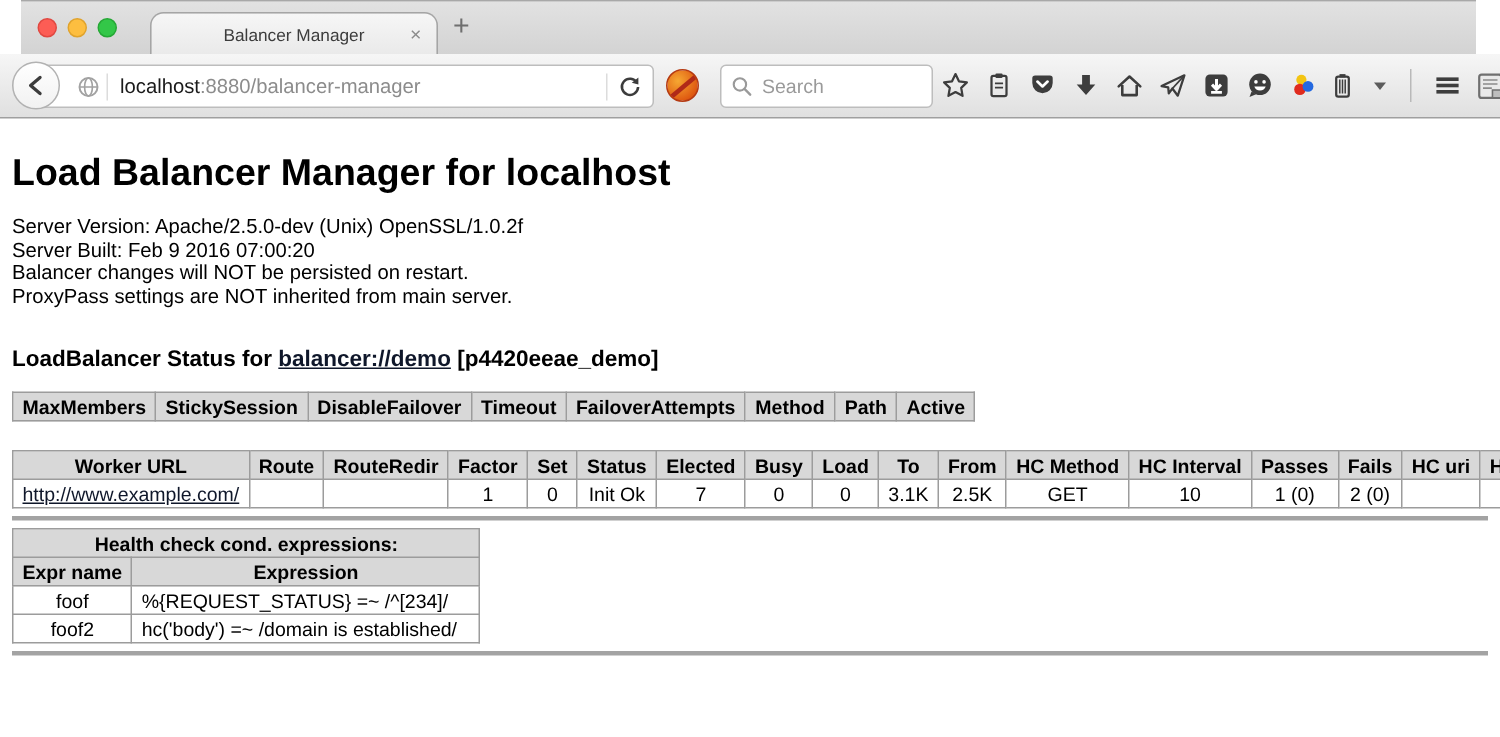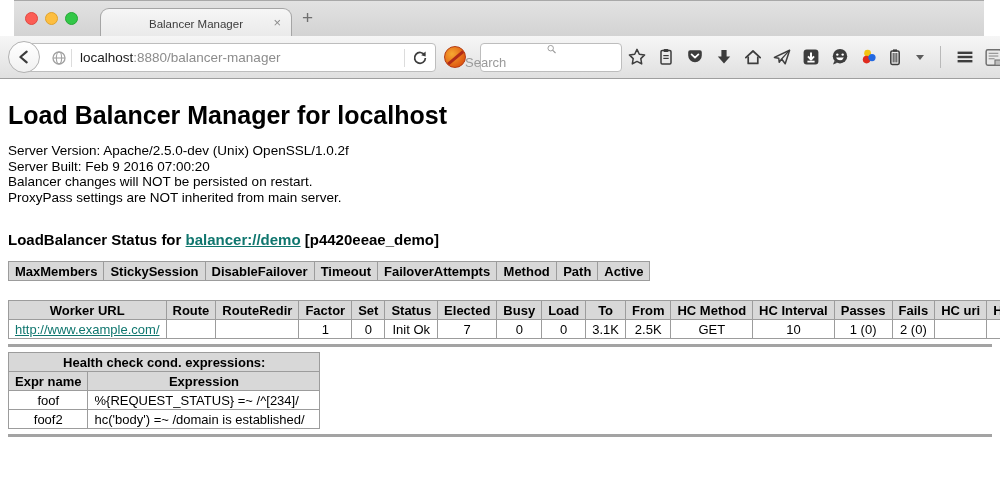--- a/index.html
+++ b/index.html
@@ -63,42 +63,42 @@
     background:radial-gradient(circle at 35% 35%, #f6a832, #e05c12 70%, #c43c16);
     border:1px solid #b53a12; overflow:hidden;
   }
   .noscript::after {
     content:""; position:absolute; left:-2px; top:9px; width:26px; height:3px;
     background:#b02a18; transform:rotate(-40deg);
   }
   .searchbar {
     position:absolute; left:480px; top:7px; width:142px; height:29px;
     background:#fff; border:1px solid #bdbdbd; border-radius:4px;
-    display:flex; align-items:center; padding:0 6px;flex-direction:column;
+    display:flex; align-items:center; padding:0 6px;
   }
   .search-input {
     border:none; outline:none; flex:1; min-width:0; font-size:13px;
     font-family:"Liberation Sans", sans-serif; color:#333; background:transparent; margin-left:4px;
   }
   .search-input::placeholder { color:#9a9a9a; }
   .icon-row { position:absolute; left:622px; top:0; height:42px; display:flex; align-items:center; }
   .tb-btn { width:29px; height:42px; display:flex; align-items:center; justify-content:center; }
   .tb-btn.wide { width:24px; }
   .caret-down {
     width:0; height:0; border-left:4px solid transparent; border-right:4px solid transparent;
     border-top:5px solid #5c5c5c; margin-left:2px;
   }
   .icon-sep { width:1px; height:22px; background:#b9b9b9; margin:0 9px; }
 
   
   .page { position:absolute; top:80px; left:0; right:0; bottom:0; background:#fff; padding:0 8px; }
   h1.page-title { margin:21px 0 13px; font-size:25px; font-weight:bold; color:#000; letter-spacing:0; }
   .info-line { font-size:13.5px; line-height:15.6px; color:#000; margin:0; }
   .status-heading { margin:26px 0 13px; font-size:15px; font-weight:bold; color:#000; }
-  a.vlink { color:#0f766e; }
+  a.vlink { color:#0f172a; }
   .status-heading a.vlink { font-weight:bold; }
 
   table.lb { border-collapse:collapse; font-size:13px; }
   table.lb th, table.lb td {
     border:1px solid #9c9c9c; padding:1px 6px; height:19px; text-align:center; white-space:nowrap;
   }
   table.lb th { background:#d8d8d8; font-weight:bold; color:#000; }
   table.lb td { background:#fff; color:#000; }
   table.lb td.left { text-align:left; }
   table.worker { margin-top:19px; }

